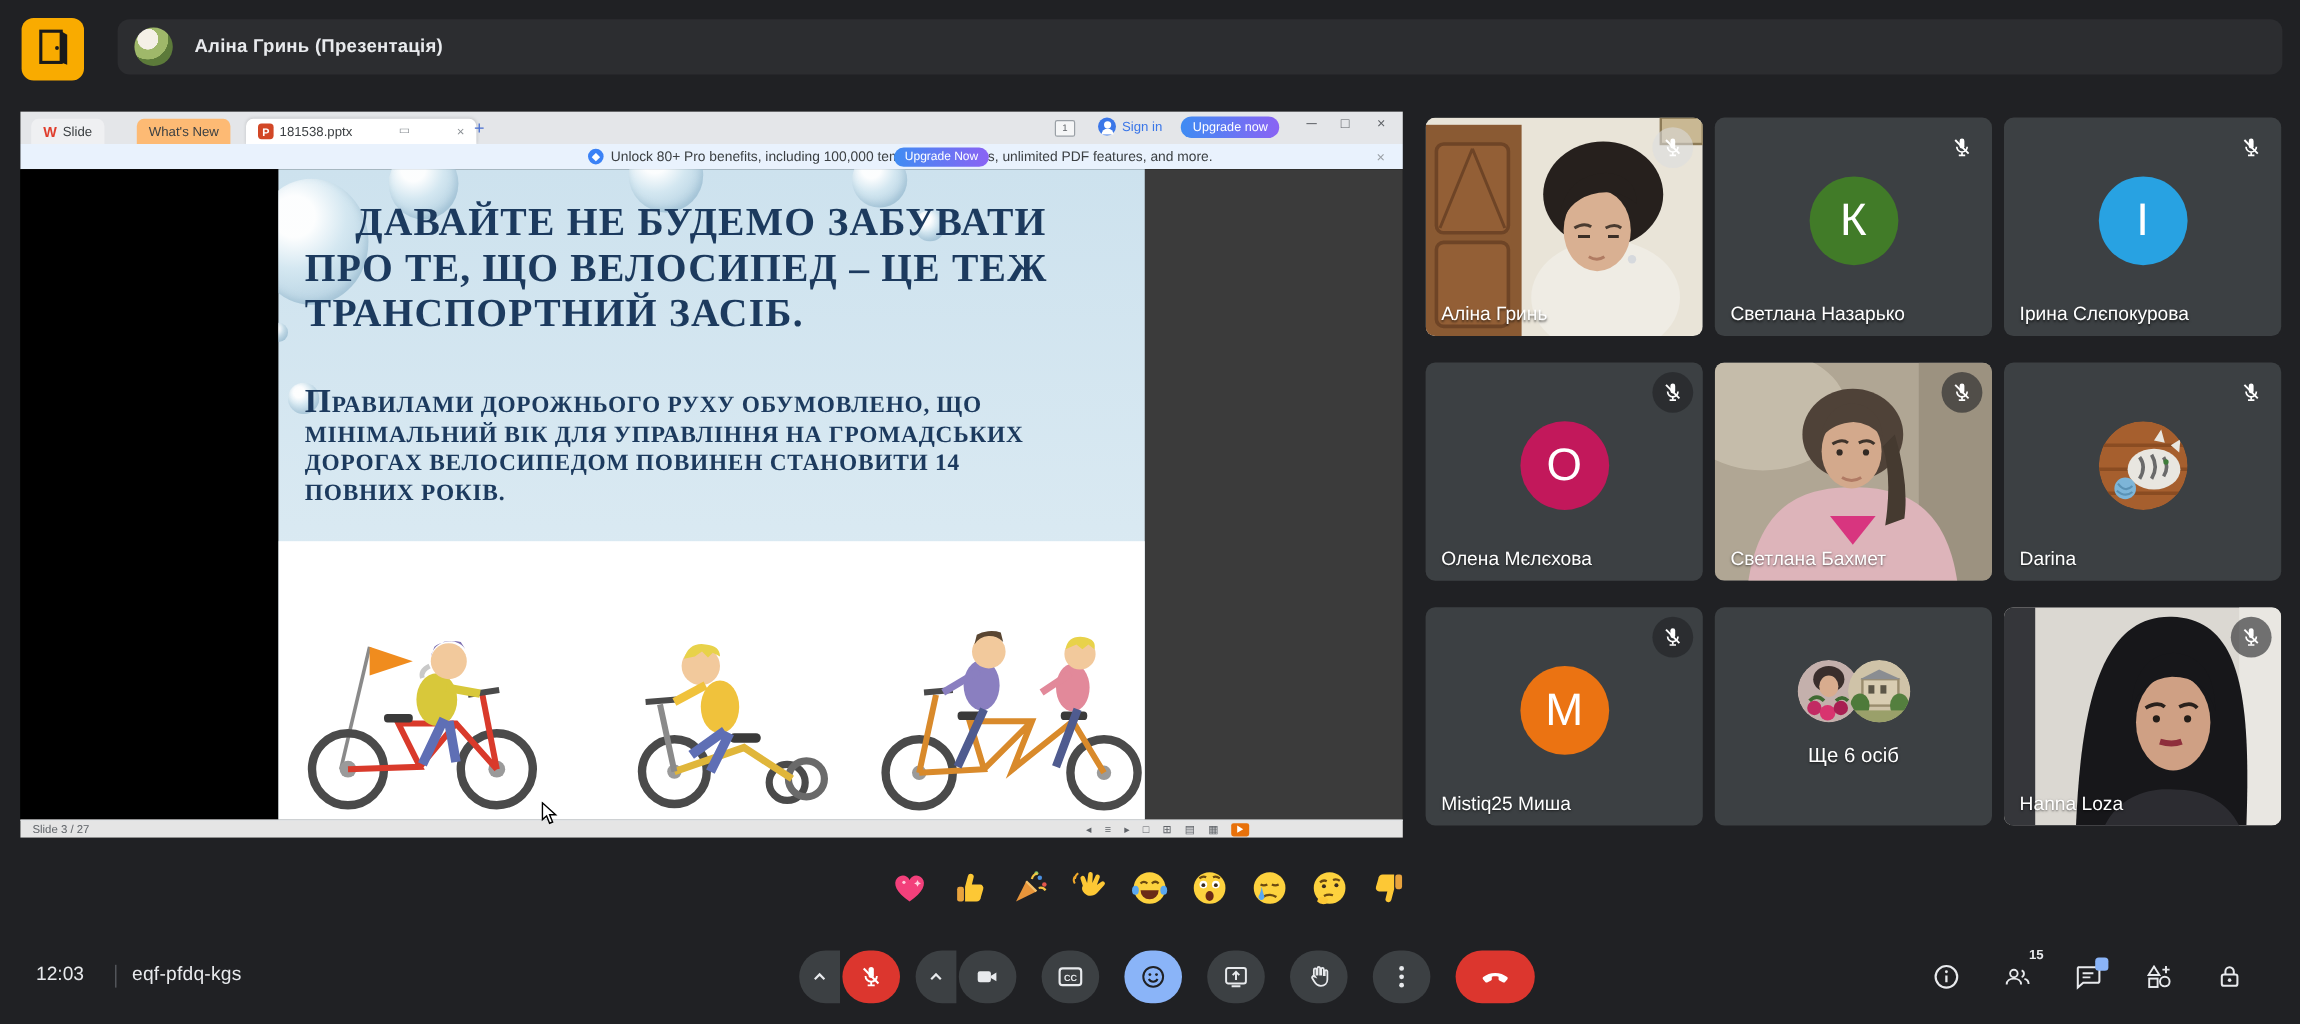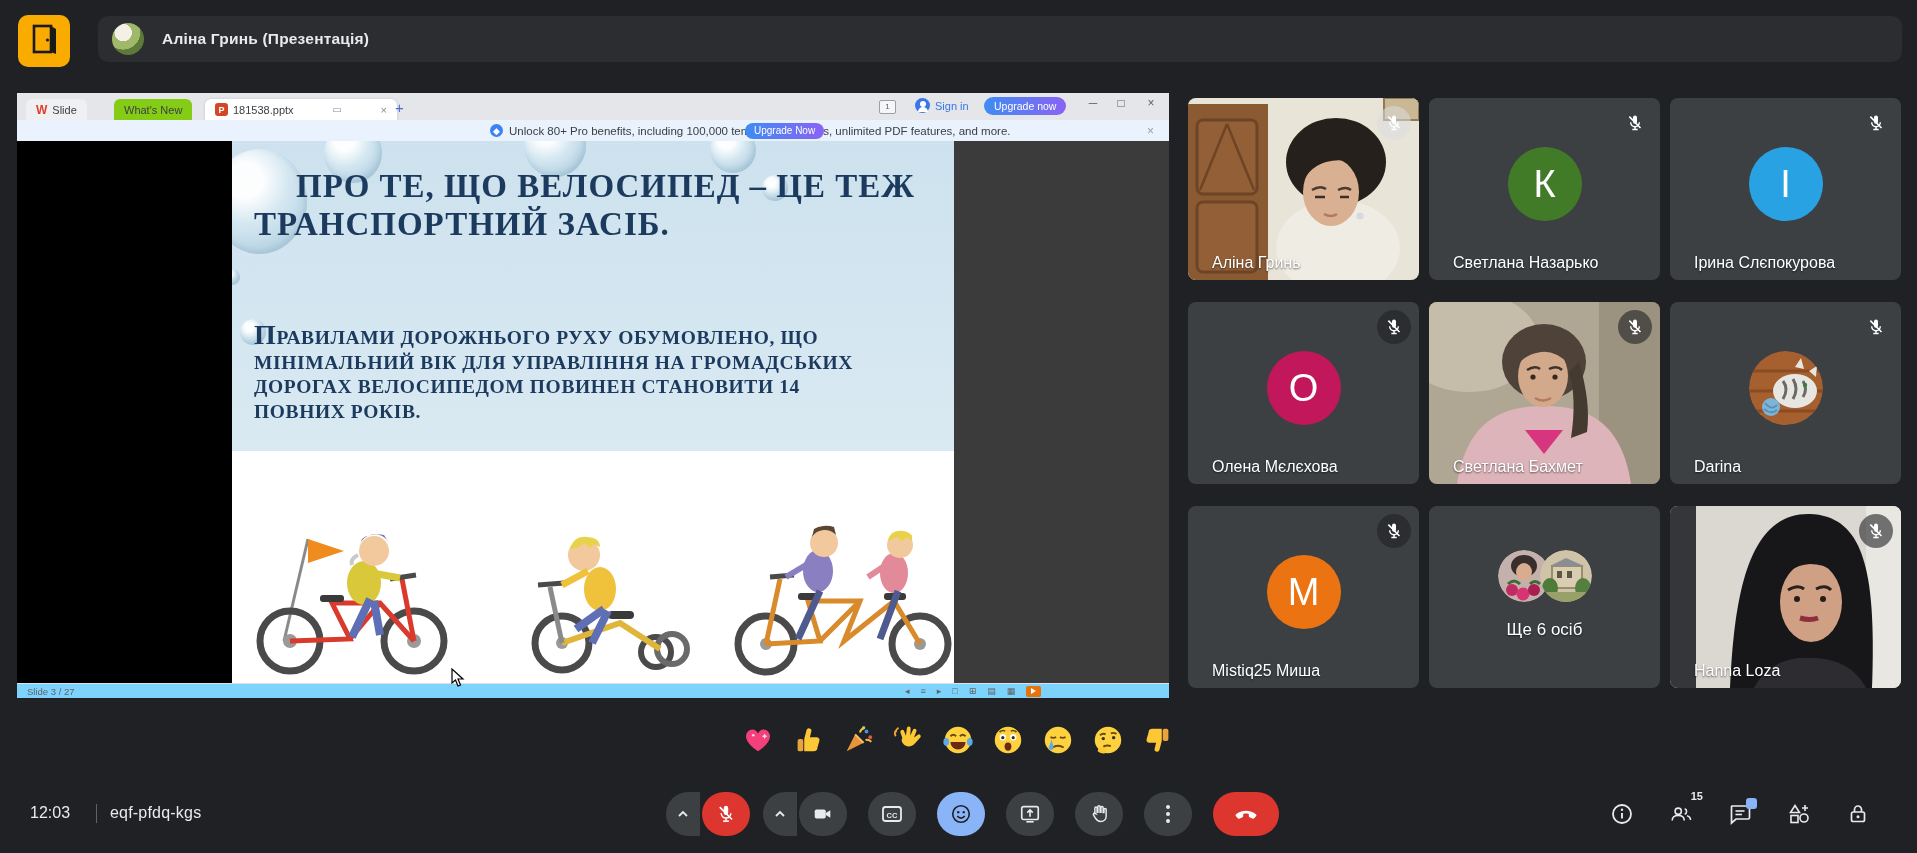--- a/index.html
+++ b/index.html
@@ -16,21 +16,21 @@
      background:radial-gradient(circle at 35% 30%,#f4f0e6 0 28%,#9fb86a 29% 55%,#5c7a3a 56% 80%,#3f5a2a 81%);}
   .header-title{font-size:15.5px;font-weight:bold;color:#e8eaed;letter-spacing:.2px;}
 
   
   .share{left:17px;top:93px;width:1152px;height:605px;background:#000;}
   .wps-tabbar{position:absolute;left:0;top:0;width:1152px;height:27px;background:#e4e6e9;
               display:flex;align-items:center;font-size:11px;color:#3c4043;}
   .wps-tab{height:21px;border-radius:6px 6px 0 0;display:flex;align-items:center;gap:5px;
            padding:0 10px;margin-top:6px;}
   .wps-tab.home{position:absolute;left:9px;background:#eff0f2;}
-  .wps-tab.new{position:absolute;left:97px;background:#84cc16;}
+  .wps-tab.new{position:absolute;left:97px;background:#fdba74;}
   .wps-tab.file{position:absolute;left:188px;width:172px;background:#fff;box-shadow:0 0 3px rgba(0,0,0,.15);}
   .wps-logo{color:#e03e2d;font-weight:bold;font-size:12px;}
   .p-ico{width:13px;height:13px;background:#d24726;border-radius:3px;color:#fff;font-size:9px;font-weight:bold;
          display:flex;align-items:center;justify-content:center;}
   .tab-x{color:#8a8f94;margin-left:auto;}
   .tab-win{color:#8a8f94;font-size:10px;}
   .wps-plus{position:absolute;left:378px;top:6px;color:#4a6fd0;font-size:15px;}
   .winbox-ico{position:absolute;left:862px;top:7px;width:15px;height:12px;border:1px solid #9aa0a6;border-radius:2px;
               font-size:8px;color:#5f6368;text-align:center;line-height:12px;background:#f5f6f7;}
   .signin{position:absolute;left:898px;top:5px;display:flex;align-items:center;gap:5px;font-size:11px;color:#3a76e8;}
@@ -60,35 +60,35 @@
   .slide-title{position:absolute;left:22px;top:26px;width:690px;
      font-family:"Liberation Serif","DejaVu Serif",serif;font-weight:bold;color:#1c3a5e;
      font-size:33px;line-height:38px;letter-spacing:1px;}
   .slide-title .tl:first-child{text-indent:42px;}
   .slide-body{position:absolute;left:22px;top:182px;width:690px;
      font-family:"Liberation Serif","DejaVu Serif",serif;font-weight:bold;color:#1c3a5e;
      font-size:19.5px;line-height:24.5px;letter-spacing:.6px;text-transform:uppercase;}
   .slide-body .bl:first-child::first-letter{font-size:28px;}
   .pic-band{position:absolute;left:0;top:310px;width:722px;height:232px;background:#fff;}
 
-  .wps-status{position:absolute;left:0;top:590px;width:1152px;height:15px;background:#7dd3fc;border-top:1px solid #dfe1e4;
+  .wps-status{position:absolute;left:0;top:590px;width:1152px;height:15px;background:#e5e5e5;border-top:1px solid #dfe1e4;
               display:flex;align-items:center;font-size:9.5px;color:#5f6368;box-sizing:border-box;}
   .wps-status .left{margin-left:10px;}
   .wps-status .icons{position:absolute;left:888px;display:flex;gap:11px;align-items:center;font-size:9px;color:#5f6368;}
   .play-btn{width:15px;height:11px;background:#e8710a;border-radius:2px;position:relative;}
   .play-btn:before{content:"";position:absolute;left:5px;top:2.5px;border-left:5px solid #fff;
       border-top:3px solid transparent;border-bottom:3px solid transparent;}
 
   .cursor{left:451px;top:668px;}
 
   
   .grid{left:1188px;top:98px;display:grid;grid-template-columns:repeat(3,231px);grid-auto-rows:182px;gap:22px 10px;}
   .tile{position:relative;background:#3c4043;border-radius:8px;overflow:hidden;}
   .tile-media{position:absolute;inset:0;}
-  .tile-name{position:absolute;left:24px;bottom:8px;font-size:16px;color:#fff;text-shadow:0 1px 2px rgba(0,0,0,.6);white-space:nowrap;}
+  .tile-name{position:absolute;left:13px;bottom:8px;font-size:16px;color:#fff;text-shadow:0 1px 2px rgba(0,0,0,.6);white-space:nowrap;}
   .tile.overflow .tile-name{left:0;right:0;bottom:48px;text-align:center;font-size:17px;}
   .mic-chip{position:absolute;top:8px;right:8px;width:34px;height:34px;border-radius:50%;
             display:flex;align-items:center;justify-content:center;background:transparent;}
   .mic-chip.dark{background:rgba(32,33,36,.6);}
   .mic-chip.light{background:rgba(218,220,224,.55);}
   .avatar-circle{position:absolute;left:50%;top:49px;transform:translateX(-50%);width:74px;height:74px;border-radius:50%;
                  display:flex;align-items:center;justify-content:center;}
   .avatar-letter{font-size:38px;color:#fff;font-family:"Liberation Sans",sans-serif;}
   .pair{position:absolute;left:50%;top:44px;transform:translateX(-50%);display:flex;}
   .pair .pc{width:52px;height:52px;border-radius:50%;overflow:hidden;position:relative;border:0;}
@@ -179,20 +179,21 @@
     <div class="slide">
       <div class="bubble" style="left:-20px;top:8px;width:95px;height:105px;"></div>
       <div class="bubble" style="left:92px;top:-18px;width:58px;height:60px;"></div>
       <div class="bubble" style="left:292px;top:-26px;width:62px;height:62px;"></div>
       <div class="bubble" style="left:478px;top:-14px;width:46px;height:46px;"></div>
       <div class="bubble" style="left:530px;top:34px;width:26px;height:26px;"></div>
       <div class="bubble" style="left:8px;top:178px;width:26px;height:26px;"></div>
       <div class="bubble" style="left:-8px;top:128px;width:16px;height:16px;"></div>
 
       <div class="slide-title">
+          <div class="tl">ДАВАЙТЕ НЕ БУДЕМО ЗАБУВАТИ</div>
           <div class="tl">ПРО ТЕ, ЩО ВЕЛОСИПЕД – ЦЕ ТЕЖ</div>
           <div class="tl">ТРАНСПОРТНИЙ ЗАСІБ.</div>
         </div>
       <div class="slide-body">
           <div class="bl">Правилами дорожнього руху обумовлено, що</div>
           <div class="bl">мінімальний вік для управління на громадських</div>
           <div class="bl">дорогах велосипедом повинен становити 14</div>
           <div class="bl">повних років.</div>
         </div>
 

